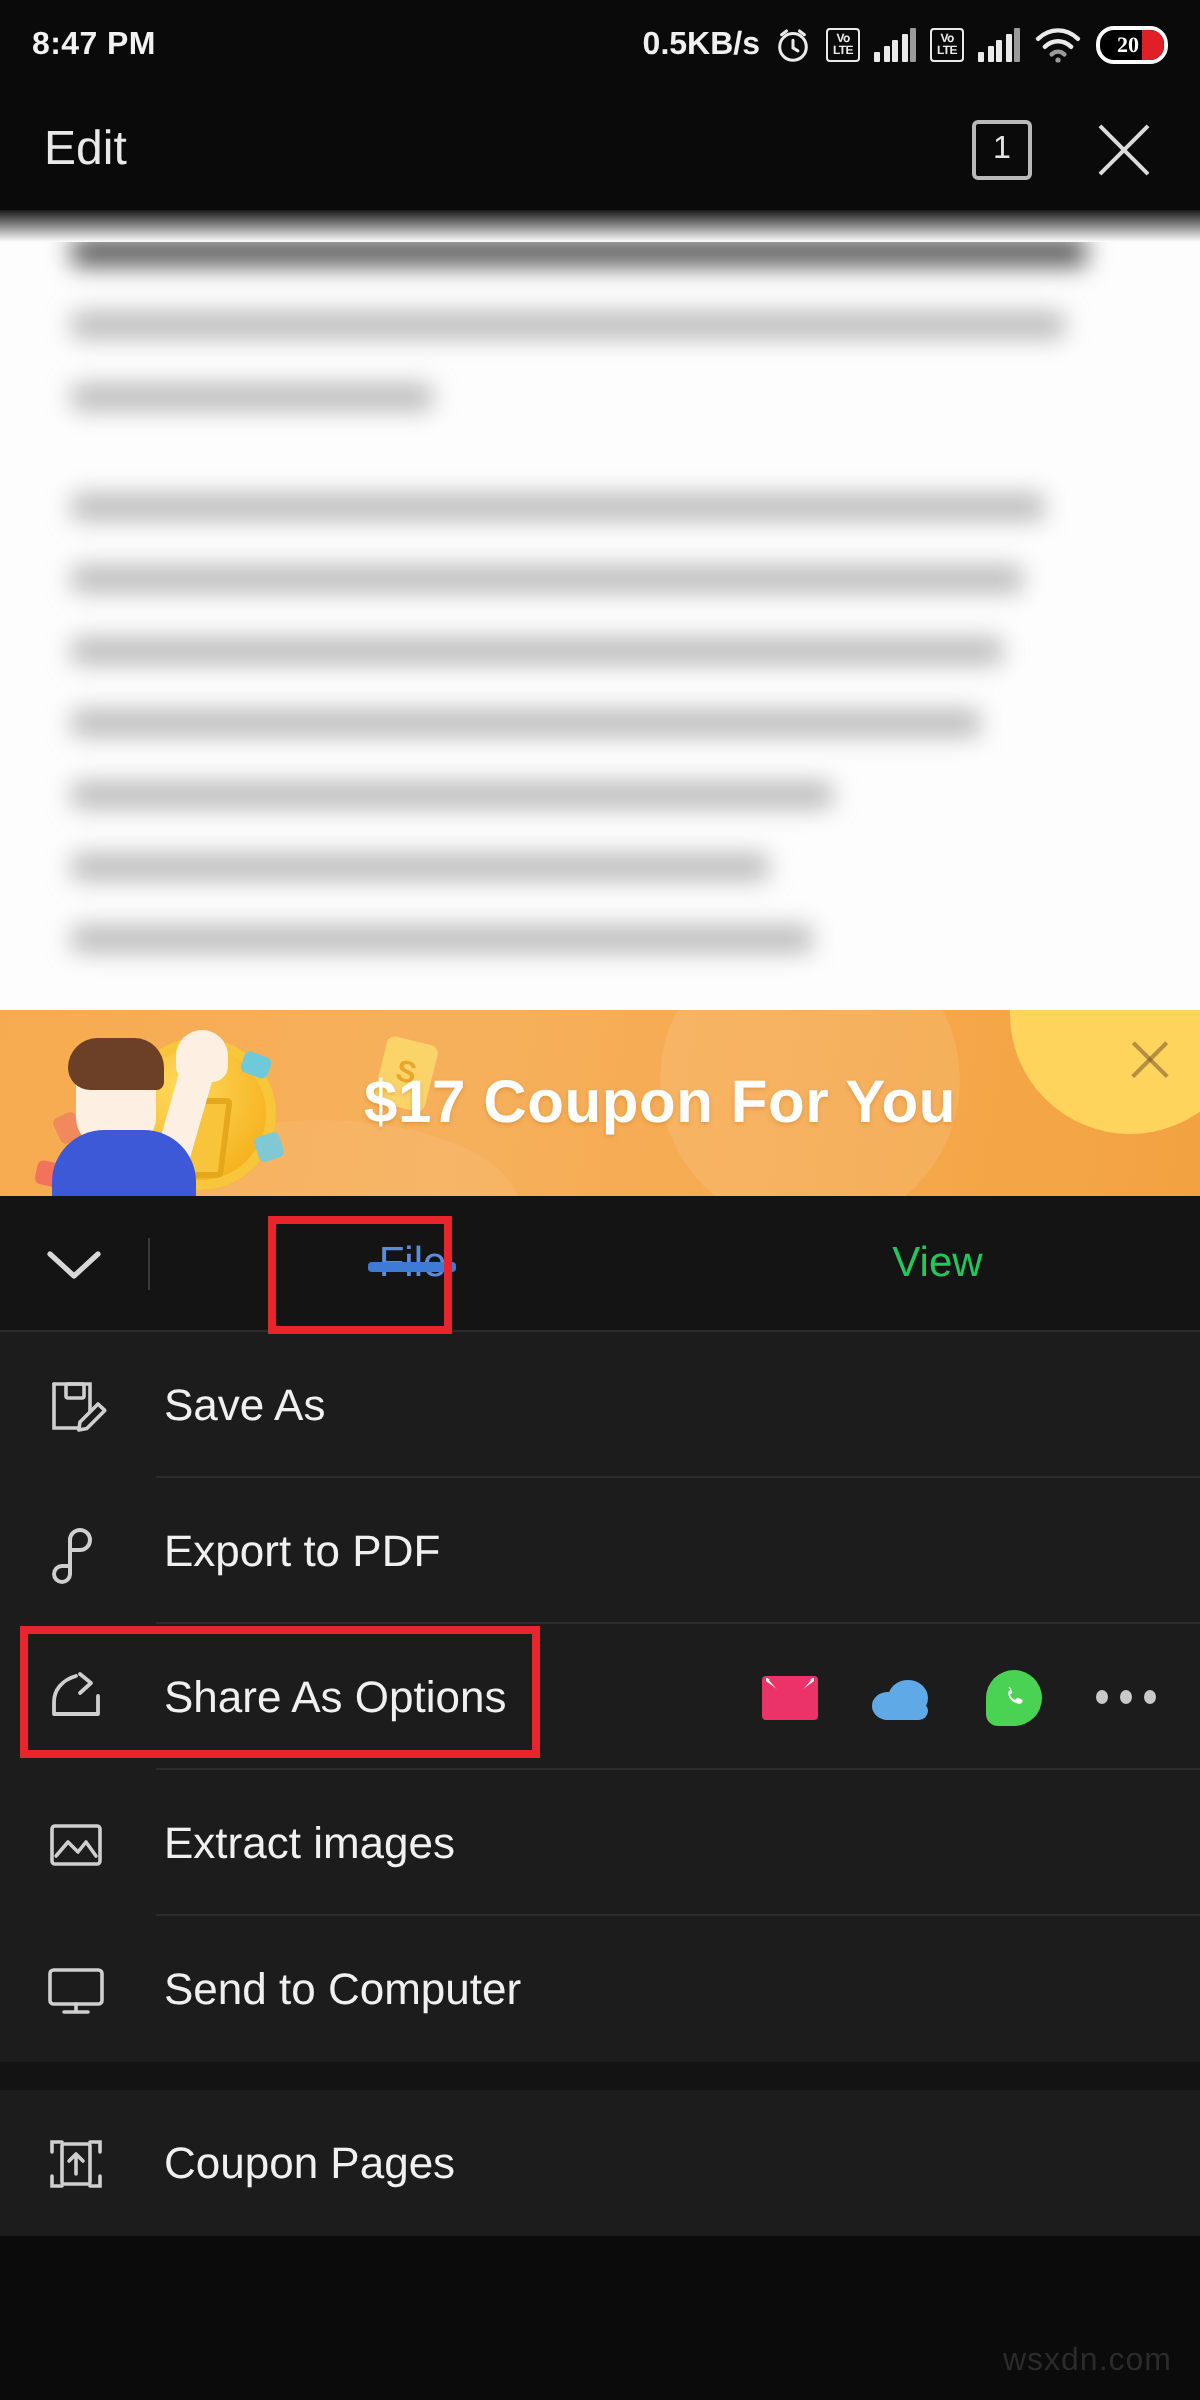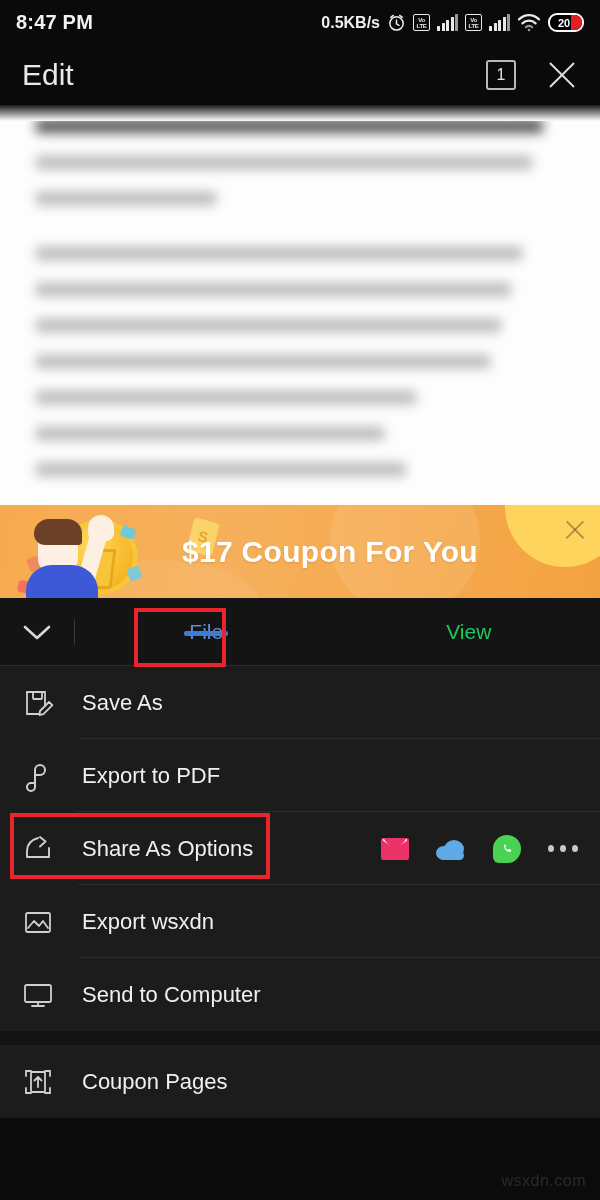--- a/index.html
+++ b/index.html
@@ -10,53 +10,53 @@
     overflow:hidden;
   }
   #app { position:relative; width:600px; height:1200px; background:#0b0b0b; }
 
   
   .statusbar{
     position:absolute; top:0; left:0; width:600px; height:45px;
     background:#0a0a0a; display:flex; align-items:center;
     padding:0 16px; color:#fff;
   }
-  .sb-time{ font-size:20px; font-weight:bold; letter-spacing:.2px; color:#f2f2f2; }
+  .sb-time{ font-size:16px; font-weight:bold; letter-spacing:.2px; color:#f2f2f2; }
   .sb-right{ margin-left:auto; display:flex; align-items:center; gap:7px; }
   .sb-net{ font-size:16px; font-weight:bold; color:#f0f0f0; }
   .ico{ display:inline-block; line-height:0; }
   .volte{
     width:17px;height:17px;border:1.6px solid #eaeaea;border-radius:2px;
     display:flex;flex-direction:column;align-items:center;justify-content:center;
     font-size:6px;font-weight:bold;line-height:6px;color:#eaeaea;letter-spacing:-.3px;
   }
   .bars{ display:flex; align-items:flex-end; gap:1.5px; height:16px; }
   .bars i{ display:block; width:3px; background:#eaeaea; border-radius:.5px; }
   .bars i:nth-child(1){height:5px}
   .bars i:nth-child(2){height:8px}
   .bars i:nth-child(3){height:11px}
   .bars i:nth-child(4){height:14px}
   .bars i:nth-child(5){height:17px; background:#9a9a9a;}
   .batt{
     width:36px;height:19px;border:2px solid #fff;border-radius:9px;
     display:flex;align-items:center;justify-content:center;position:relative;
     overflow:hidden;background:#000;
   }
-  .batt span{ font-size:11px;font-weight:bold;color:#fff;z-index:2;padding-right:4px;}
+  .batt span{ font-size:11px;font-weight:bold;color:#fff;z-index:2;padding-right:4px;font-family:Liberation Serif, serif;}
   .batt::before{
     content:""; position:absolute; right:0; top:0; bottom:0; width:11px;
     background:#e01f26; border-radius:0 7px 7px 0;
   }
 
   
   .titlebar{
     position:absolute; top:45px; left:0; width:600px; height:60px;
     background:#0a0a0a; display:flex; align-items:center; padding:0 22px;
   }
-  .title-text{ font-size:30px; color:#e9e9e9; }
+  .title-text{ font-size:24px; color:#e9e9e9; }
   .tb-right{ margin-left:auto; display:flex; align-items:center; gap:30px; }
   .tabcount{
     width:30px;height:30px;border:2px solid #b9b9b9;border-radius:3px;
     display:flex;align-items:center;justify-content:center;
     font-size:16px;color:#e4e4e4;
   }
   .closex{ width:32px;height:32px;position:relative; }
   .closex::before,.closex::after{
     content:"";position:absolute;left:50%;top:50%;width:34px;height:2px;
     background:#dcdcdc;transform-origin:center;
@@ -406,21 +406,21 @@
       <div class="mdiv"></div>
     </div>
 
     <div class="mrow">
       <div class="micon">
         <svg width="32" height="32" viewBox="0 0 32 32">
           <rect x="4" y="7" width="24" height="19" rx="1.5" fill="none" stroke="#cfcfcf" stroke-width="1.8"></rect>
           <path d="M6 22l6-7 5 5 4-5 5 7" fill="none" stroke="#cfcfcf" stroke-width="1.8" stroke-linecap="round" stroke-linejoin="round"></path>
         </svg>
       </div>
-      <div class="mlabel">Export wsxdn</div>
+      <div class="mlabel">Extract images</div>
       <div class="mdiv"></div>
     </div>
 
     <div class="mrow nodiv">
       <div class="micon">
         <svg width="32" height="32" viewBox="0 0 32 32">
           <rect x="3" y="6" width="26" height="17" rx="1.8" fill="none" stroke="#cfcfcf" stroke-width="1.8"></rect>
           <path d="M16 23v4M10 27h12" fill="none" stroke="#cfcfcf" stroke-width="1.8" stroke-linecap="round"></path>
         </svg>
       </div>

